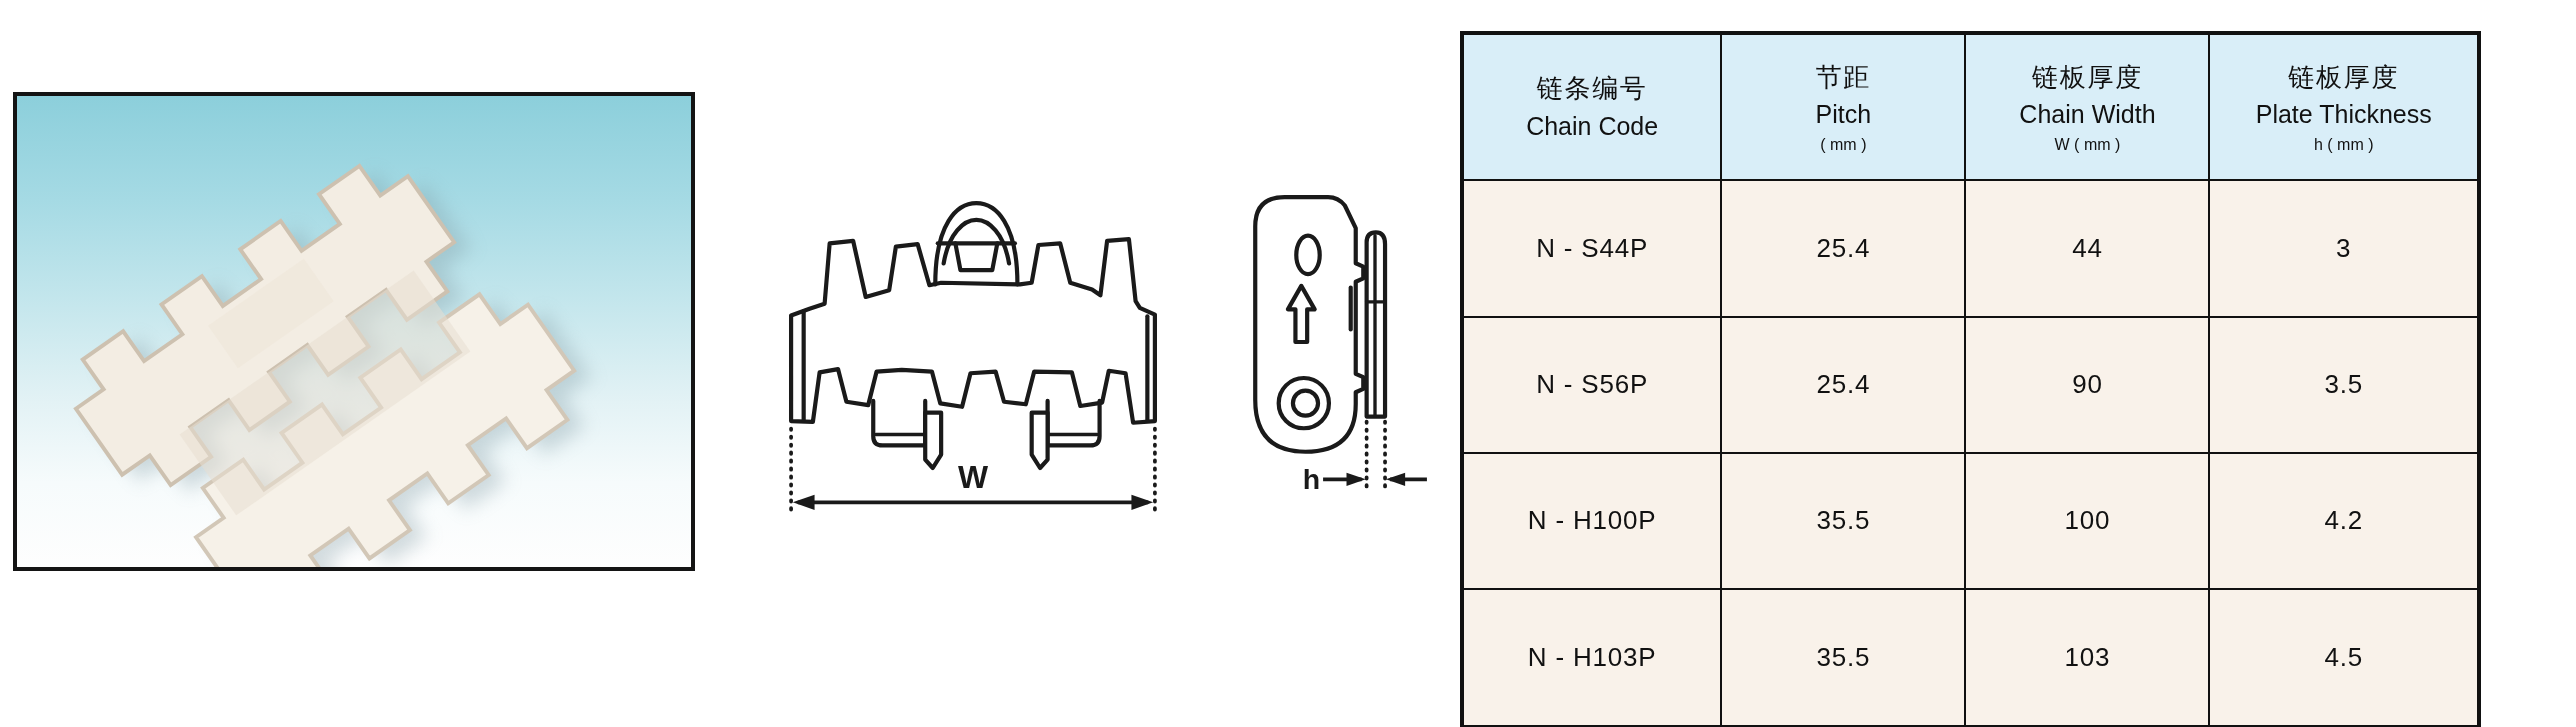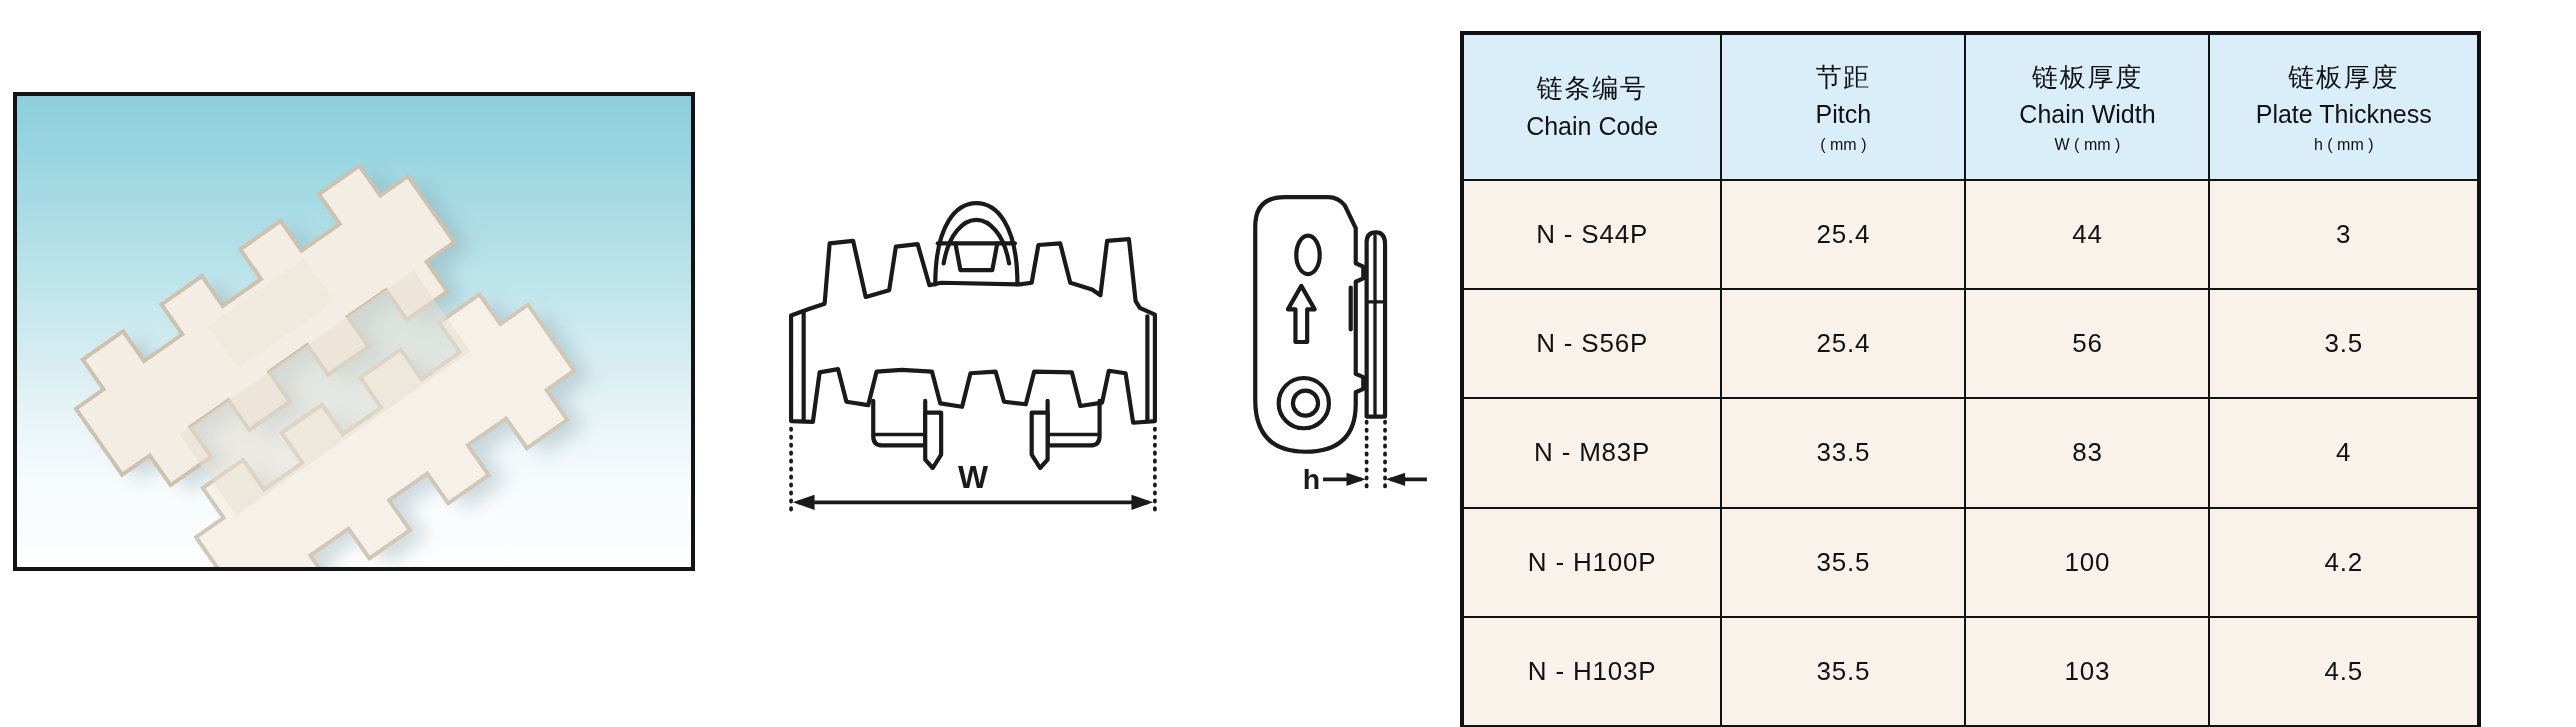--- a/index.html
+++ b/index.html
@@ -182,28 +182,22 @@
       <tbody>
         <tr>
           <td>N - S44P</td>
           <td>25.4</td>
           <td>44</td>
           <td>3</td>
         </tr>
         <tr>
           <td>N - S56P</td>
           <td>25.4</td>
-          <td>56</td>
+          <td>90</td>
           <td>3.5</td>
-        </tr>
-        <tr>
-          <td>N - M83P</td>
-          <td>33.5</td>
-          <td>83</td>
-          <td>4</td>
         </tr>
         <tr>
           <td>N - H100P</td>
           <td>35.5</td>
           <td>100</td>
           <td>4.2</td>
         </tr>
         <tr>
           <td>N - H103P</td>
           <td>35.5</td>

